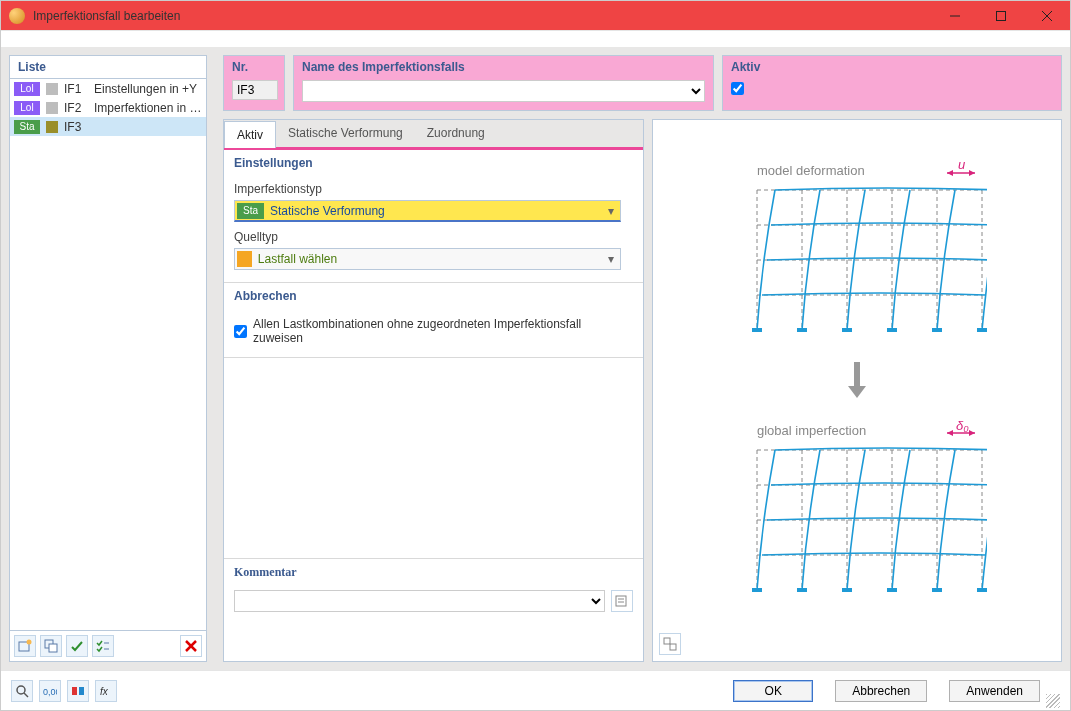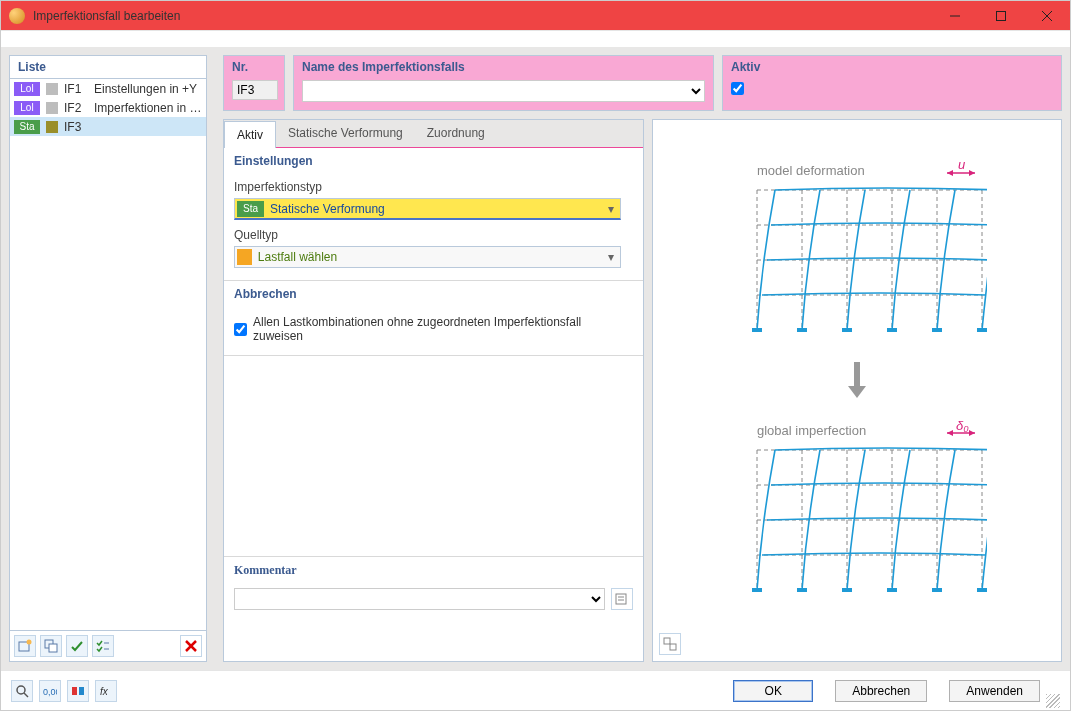--- a/index.html
+++ b/index.html
@@ -187,21 +187,21 @@
     border-top: 1px solid #b9c9db;
     border-left: 1px solid #b9c9db;
     border-right: 1px solid #b9c9db;
     position: relative;
     top: 1px;
   }
   .tab-body {
     flex: 1;
     padding: 0;
     overflow: auto;
-    border-top: 1px solid #ec4899;
+    border-top: 3px solid #ec4899;
   }
   .section {
     border-bottom: 1px solid #d9d9d9;
   }
   .section-title {
     padding: 6px 10px;
     font-weight: 600;
     color: #3b5a8f;
     background: #fff;
   }

